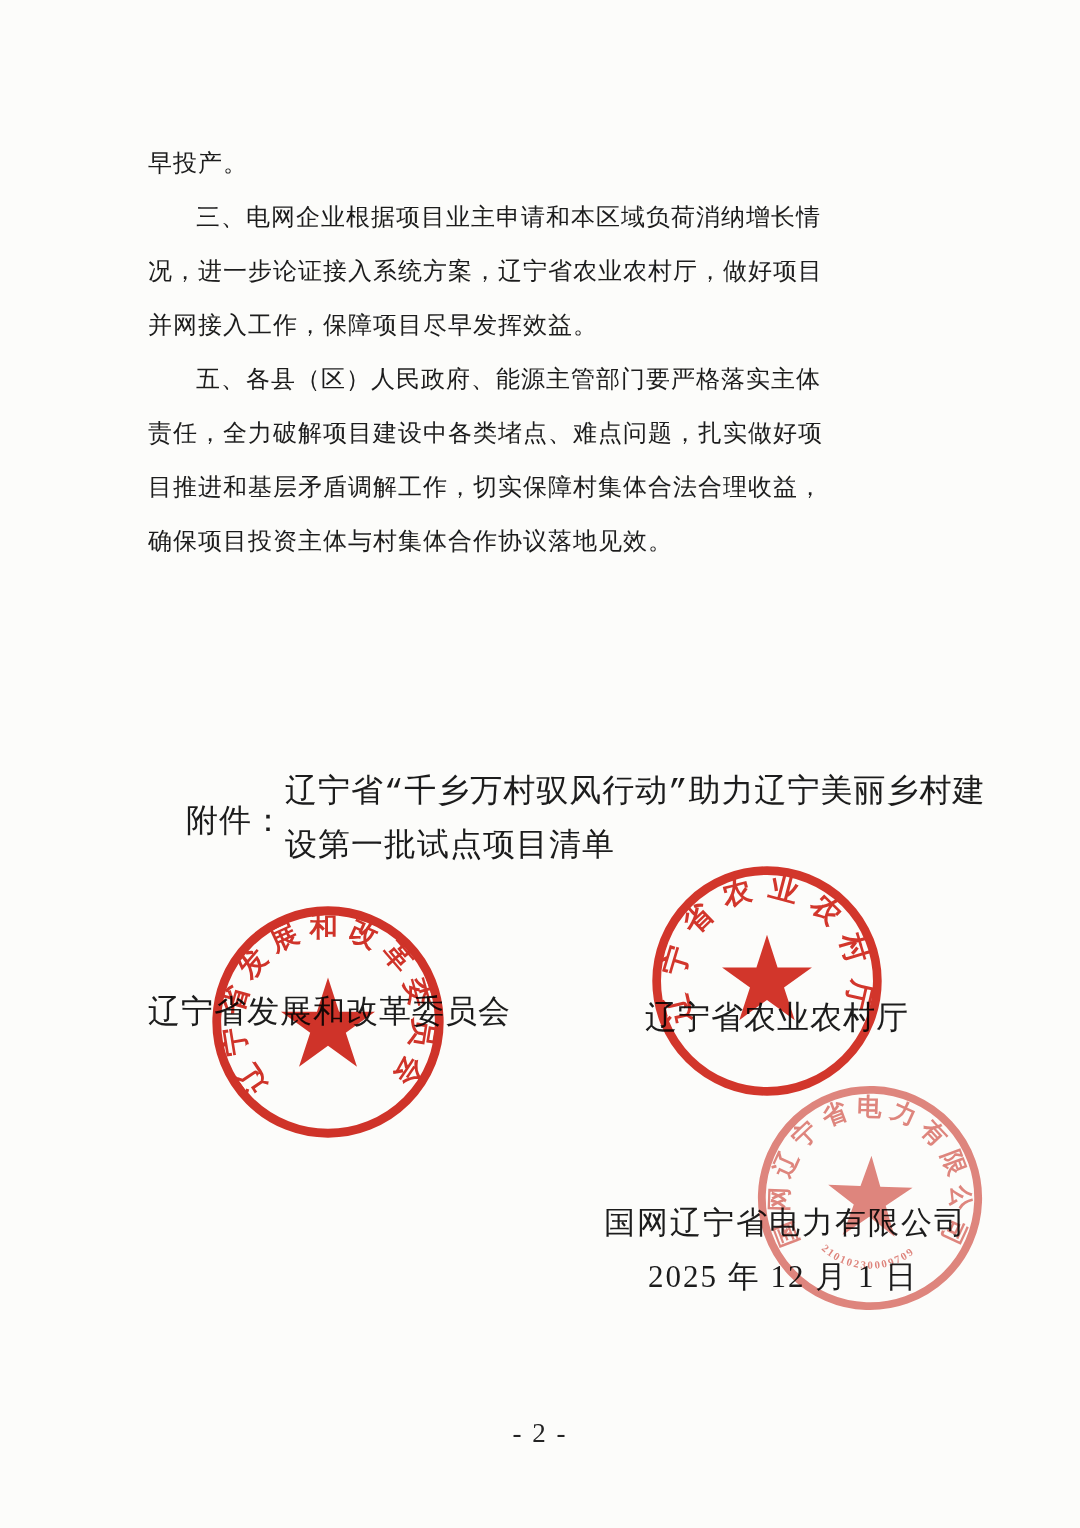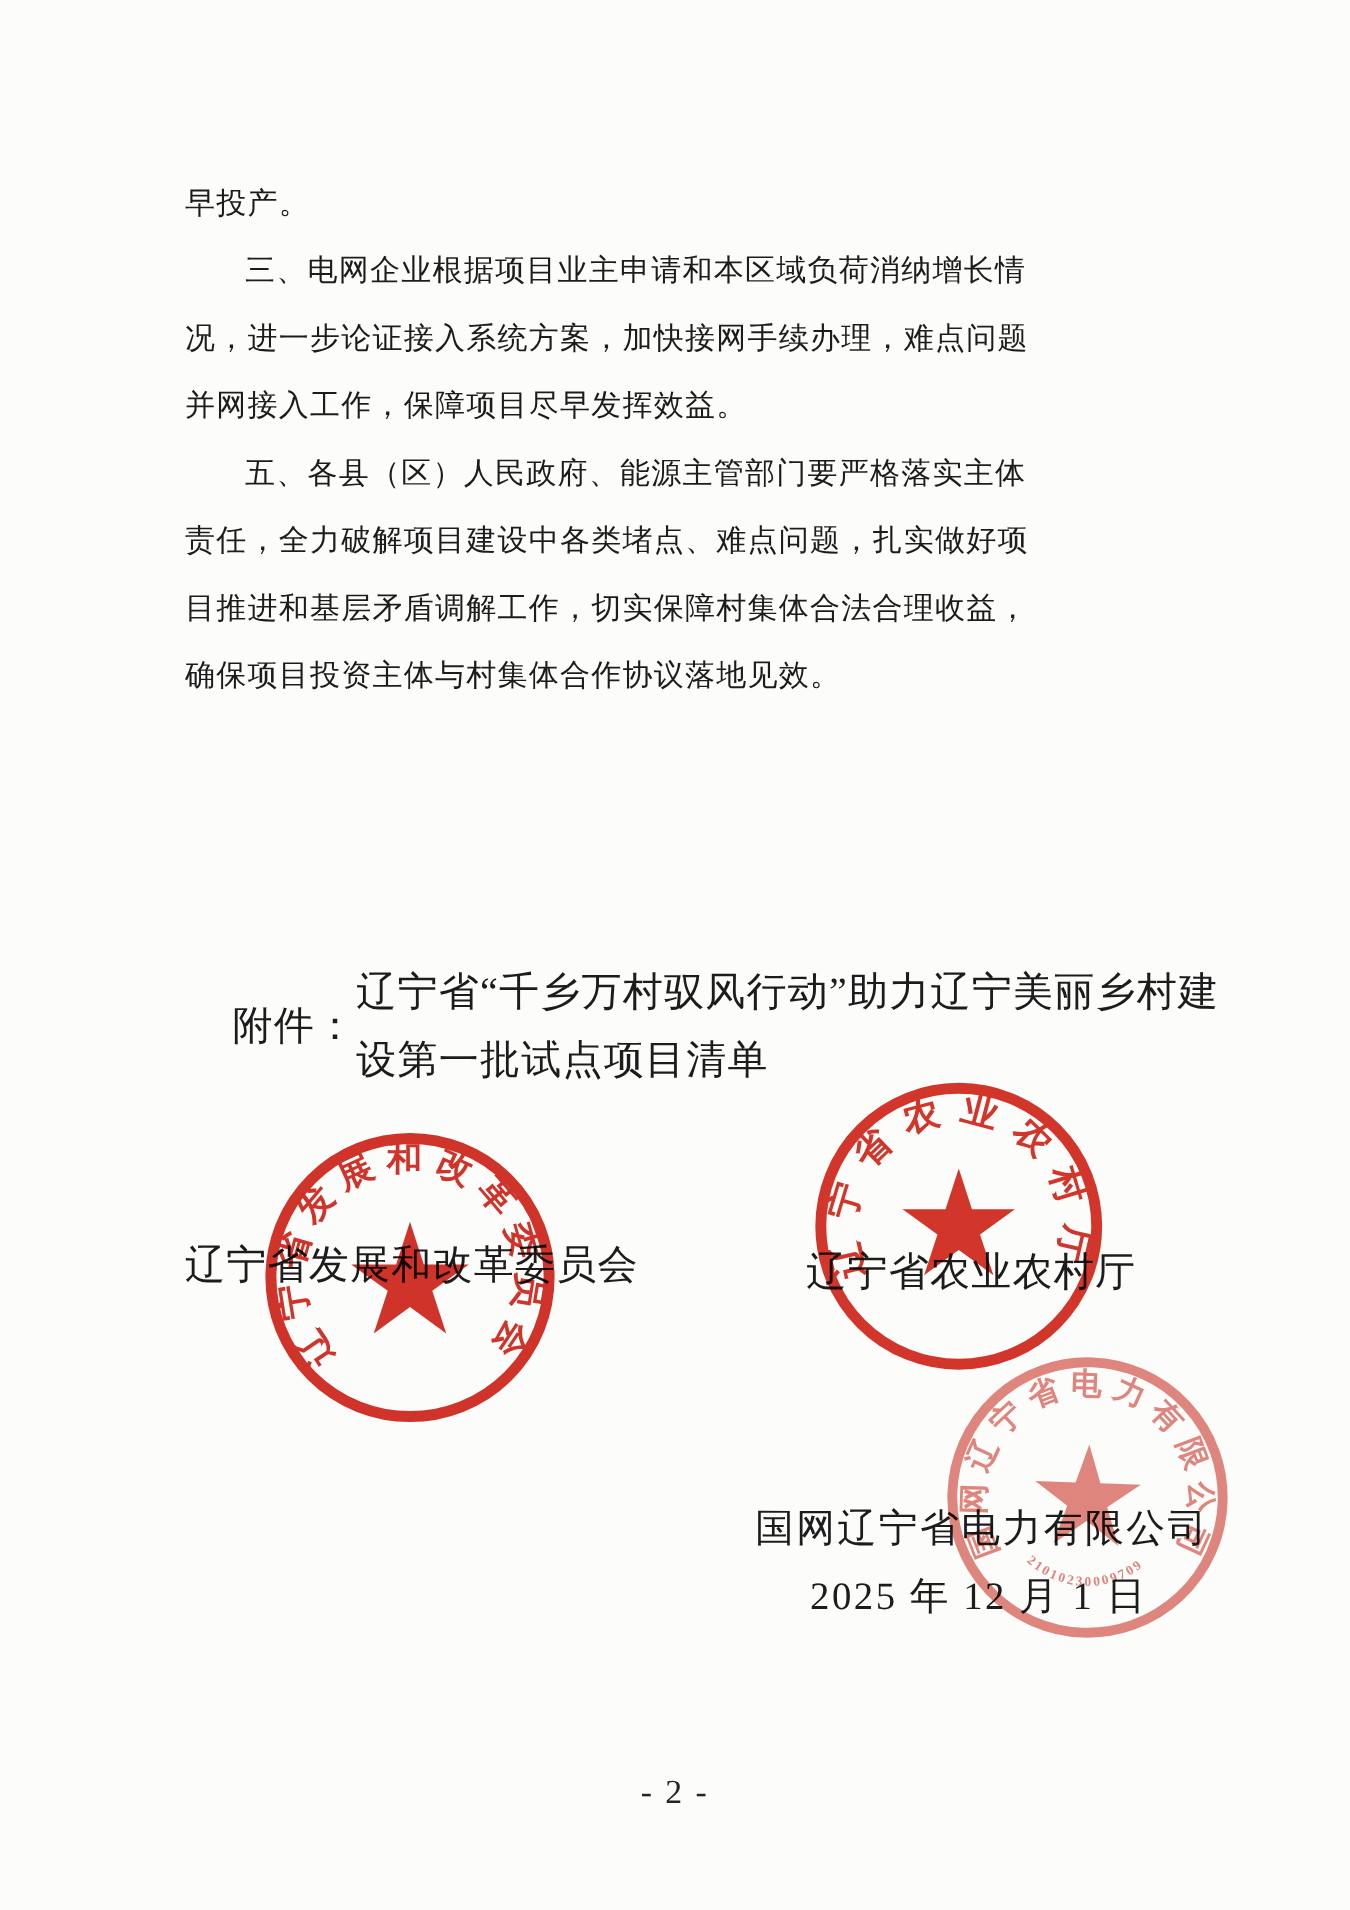--- a/index.html
+++ b/index.html
@@ -16,42 +16,42 @@
     font-size: 24px; line-height: 54px; letter-spacing: 1px;
   }
   .para { white-space: pre-line; }
   .para.indent { text-indent: 2em; }
   .attachment {
     position: absolute; left: 186px; top: 766px;
     display: flex; align-items: center;
     font-size: 32px; line-height: 54px; letter-spacing: 1px;
   }
   .att-label { white-space: nowrap; }
-  .att-text { white-space: pre-line; }
+  .att-text { white-space: pre-line; font-family: Liberation Mono, monospace; }
   .signer { position: absolute; font-size: 32px; letter-spacing: 1px; white-space: nowrap; }
   .signer-left { left: 148px; top: 990px; }
   .signer-right { left: 645px; top: 996px; }
   .signer-company { left: 604px; top: 1202px; font-size: 31px; letter-spacing: 2px; }
   .sign-date { position: absolute; left: 648px; top: 1256px; font-size: 31px; letter-spacing: 2px; white-space: nowrap; }
   .page-num { position: absolute; left: 0; right: 0; top: 1418px; text-align: center; font-size: 27px; letter-spacing: 2px; color: #242424; }
   .seal { position: absolute; mix-blend-mode: multiply; }
   .seal-1 { left: 206px; top: 900px; opacity: 0.93; }
   .seal-2 { left: 646px; top: 860px; opacity: 0.93; }
   .seal-3 { left: 752px; top: 1080px; opacity: 0.78; transform: rotate(2deg); }
   .seal text { font-family: "Liberation Serif", "DejaVu Serif", serif; font-weight: bold; }
 </style>
 </head>
 <body>
 
 <div class="page">
 
   <section class="body-text">
     <p class="para">早投产。</p>
     <p class="para indent">三、电网企业根据项目业主申请和本区域负荷消纳增长情
-况，进一步论证接入系统方案，加快接网手续办理，难点问题
+况，进一步论证接入系统方案，辽宁省农业农村厅，做好项目
 并网接入工作，保障项目尽早发挥效益。</p>
     <p class="para indent">五、各县（区）人民政府、能源主管部门要严格落实主体
 责任，全力破解项目建设中各类堵点、难点问题，扎实做好项
 目推进和基层矛盾调解工作，切实保障村集体合法合理收益，
 确保项目投资主体与村集体合作协议落地见效。</p>
   </section>
 
   <section class="attachment">
     <span class="att-label">附件：</span>
     <span class="att-text">辽宁省“千乡万村驭风行动”助力辽宁美丽乡村建

